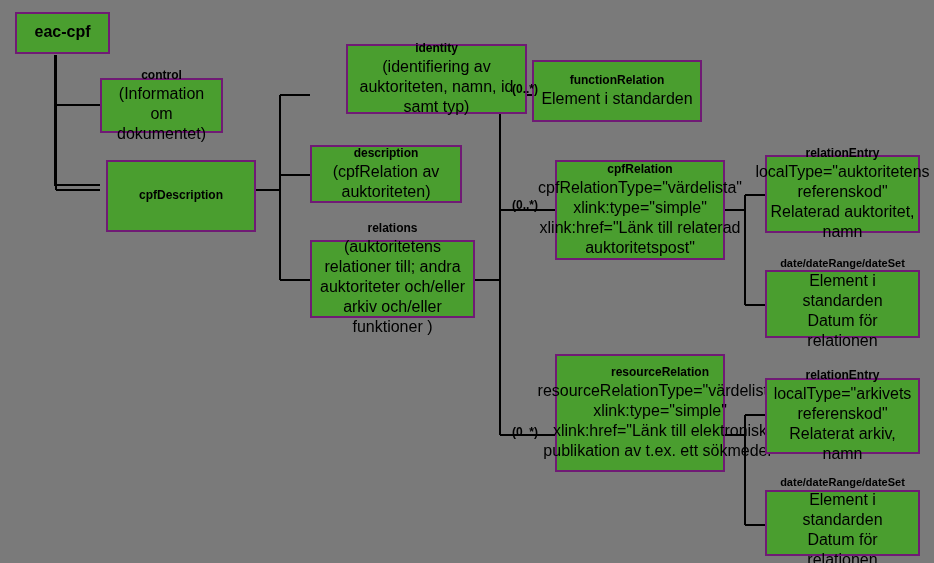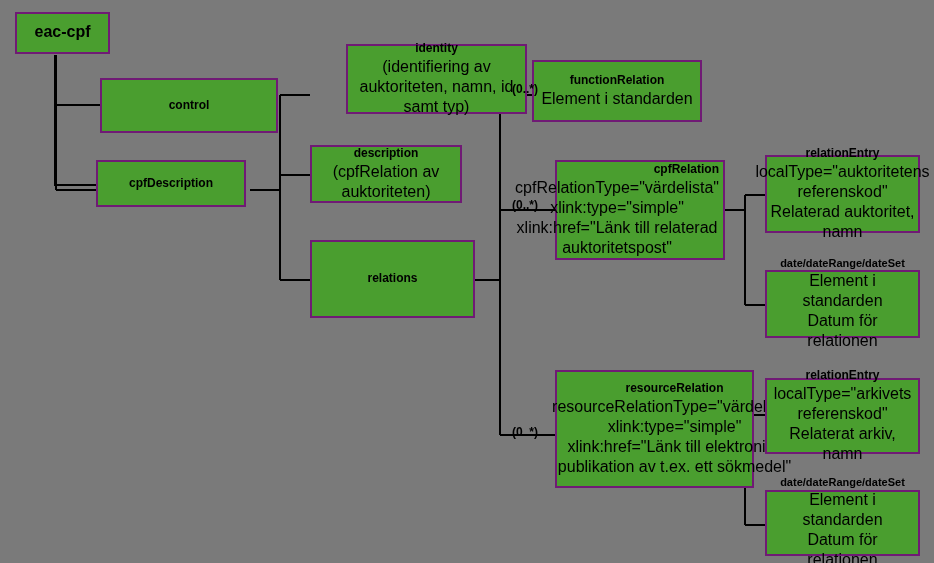--- a/index.html
+++ b/index.html
@@ -94,55 +94,57 @@
     <path d="M 745 415 V 525"></path>
     <path d="M 745 415 H 765"></path>
     <path d="M 745 525 H 765"></path>
   </g>
 </svg>
 
 <div class="node root" style="left:15px; top:12px; width:95px; height:42px;">
   <span class="title">eac-cpf</span>
 </div>
 
-<div class="node" style="left:100px; top:78px; width:178px; height:55px;">
+<div class="node" style="left:100px; top:78px; width:123px; height:55px;">
   <span class="title">control</span>
+  <span class="desc">(Information om dokumentet)</span>
 </div>
 
-<div class="node" style="left:96px; top:160px; width:150px; height:47px;text-align:right;">
+<div class="node" style="left:106px; top:160px; width:150px; height:72px;text-align:right;">
   <span class="title">cpfDescription</span>
 </div>
 
 <div class="node" style="left:310px; top:44px; width:181px; height:70px;margin-left:36px;">
   <span class="title">identity</span>
   <span class="desc">(identifiering av auktoriteten, namn, id samt typ)</span>
 </div>
 
 <div class="node" style="left:310px; top:145px; width:152px; height:58px;">
   <span class="title">description</span>
   <span class="desc">(cpfRelation av auktoriteten)</span>
 </div>
 
 <div class="node" style="left:310px; top:240px; width:165px; height:78px;">
   <span class="title">relations</span>
+  <span class="desc">(auktoritetens relationer till; andra auktoriteter och/eller arkiv och/eller funktioner )</span>
 </div>
 
 <div class="node" style="left:532px; top:60px; width:170px; height:62px;">
   <span class="title">functionRelation</span>
   <span class="desc">Element i standarden</span>
 </div>
 
-<div class="node" style="left:555px; top:160px; width:170px; height:100px;align-items:flex-end;">
+<div class="node" style="left:555px; top:160px; width:170px; height:100px;">
   <span class="title">cpfRelation</span>
   <span class="desc" style="white-space:pre-line;">cpfRelationType="värdelista"
 xlink:type="simple"
 xlink:href="Länk till relaterad auktoritetspost"</span>
 </div>
 
-<div class="node" style="left:555px; top:370px; width:199px; height:118px;padding-left:44px;">
+<div class="node" style="left:555px; top:354px; width:170px; height:118px;padding-left:44px;">
   <span class="title">resourceRelation</span>
   <span class="desc" style="white-space:pre-line;">resourceRelationType="värdelista"
 xlink:type="simple"
 xlink:href="Länk till elektronisk publikation av t.ex. ett sökmedel"</span>
 </div>
 
 <div class="node" style="left:765px; top:155px; width:155px; height:78px;">
   <span class="title">relationEntry</span>
   <span class="desc" style="white-space:pre-line;">localType="auktoritetens referenskod"
 Relaterad auktoritet, namn</span>

